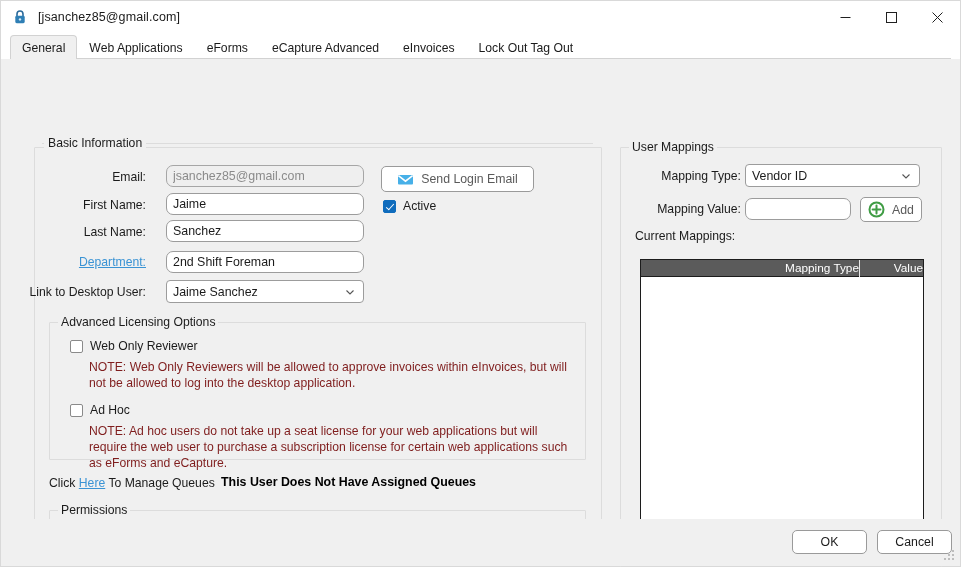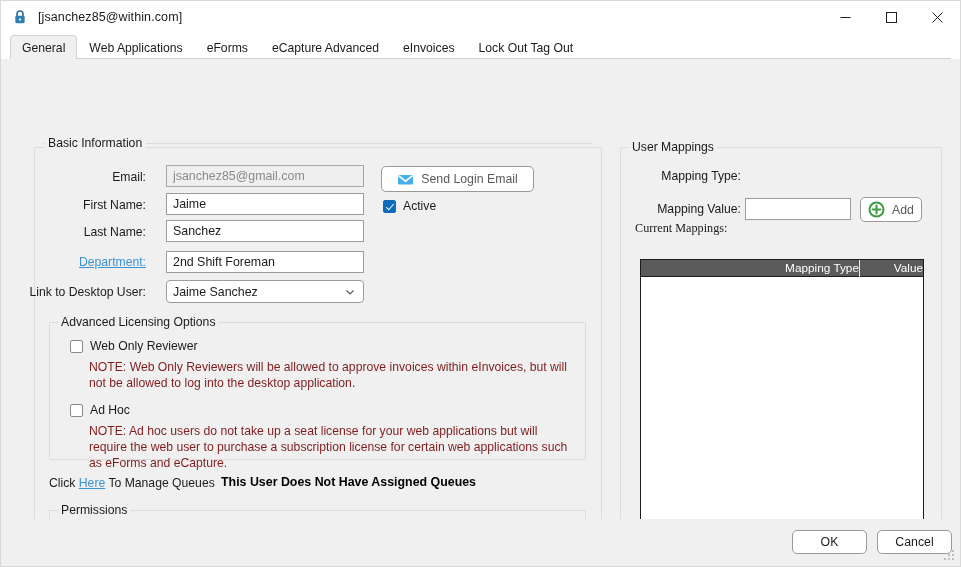--- a/index.html
+++ b/index.html
@@ -139,21 +139,21 @@
     text-decoration: underline;
     cursor: pointer;
   }
 
   
   .tbox {
     position: absolute;
     height: 22px;
     background: #ffffff;
     border: 1px solid #9c9c9c;
-    border-radius: 0;
+    border-radius: 7px;
     font-size: 12.4px;
     color: #1b1b1b;
     padding: 0 6px;
     line-height: 20px;
     outline: none;
     font-family: "Liberation Sans", sans-serif;
   }
   .tbox.readonly {
     background: #efefef;
     color: #8b8b8b;
@@ -306,21 +306,21 @@
   <div class="window">
 
     <div class="titlebar">
       <span class="title-lock">
         <svg width="16" height="16" viewBox="0 0 16 16">
           <path d="M5 7V5a3 3 0 0 1 6 0v2" fill="none" stroke="#2b6a9b" stroke-width="1.6"></path>
           <rect x="3.3" y="6.8" width="9.4" height="7.4" rx="1.4" fill="#2f7fb5"></rect>
           <circle cx="8" cy="10.4" r="1.2" fill="#d9e9f5"></circle>
         </svg>
       </span>
-      <span class="title-text">[jsanchez85@within.com]</span>
+      <span class="title-text">[jsanchez85@gmail.com]</span>
 
       <div class="win-buttons">
         <div class="win-btn">
           <svg width="11" height="11" viewBox="0 0 11 11">
               <path d="M0.5 5.5 H10.5" stroke="currentColor" stroke-width="1"></path>
             </svg>
         </div>
         <div class="win-btn">
           <svg width="11" height="11" viewBox="0 0 11 11">
               <rect x="0.5" y="0.5" width="10" height="10" fill="none" stroke="currentColor" stroke-width="1"></rect>
@@ -426,35 +426,43 @@
       <div class="cbox" style="left:62px; top:475px;">
         <span class="box"></span>
         <span>Web Administrator</span>
       </div>
 
       <div class="groupbox" id="mappings-group">
         <span class="gb-title">User Mappings</span>
       </div>
 
       <div class="lbl" style="left:630px; top:110px; width:110px;">Mapping Type:</div>
+      <div class="combo" style="left:744px; top:105px; width:175px;">
+        <span class="cval">Vendor ID</span>
+        <span class="chev">
+          <svg width="14" height="14" viewBox="0 0 14 14">
+              <path d="M3.5 5.5 L7 9 L10.5 5.5" fill="none" stroke="currentColor" stroke-width="1.1"></path>
+            </svg>
+        </span>
+      </div>
 
       <div class="lbl" style="left:620px; top:143px; width:120px;">Mapping Value:</div>
       <input class="tbox" style="left: 744px; top: 139px; width: 106px;" value="">
 
       <div class="btn muted" style="left:859px; top:138px; width:62px; height:25px;">
         <span class="bicon">
           <svg width="17" height="17" viewBox="0 0 17 17">
             <circle cx="8.5" cy="8.5" r="7" fill="#ffffff" stroke="#3f9c44" stroke-width="2"></circle>
             <path d="M8.5 4.6 V12.4 M4.6 8.5 H12.4" stroke="#3f9c44" stroke-width="2" stroke-linecap="round"></path>
           </svg>
         </span>
         <span>Add</span>
       </div>
 
-      <div class="lbl left" style="left:634px; top:162px;font-family:Liberation Serif, serif;">Current Mappings:</div>
+      <div class="lbl left" style="left:634px; top:170px;">Current Mappings:</div>
 
       <div class="listview" style="left:639px; top:200px; width:284px; height:272px;">
         <div class="lv-head">
           <div class="lv-col" style="width:218px;">Mapping Type</div>
           <div class="lv-col" style="flex:1;">Value</div>
         </div>
         <div class="lv-body" style="height:253px;"></div>
       </div>
 
       <div class="btn muted" style="left:834px; top:482px; width:87px; height:25px;">

